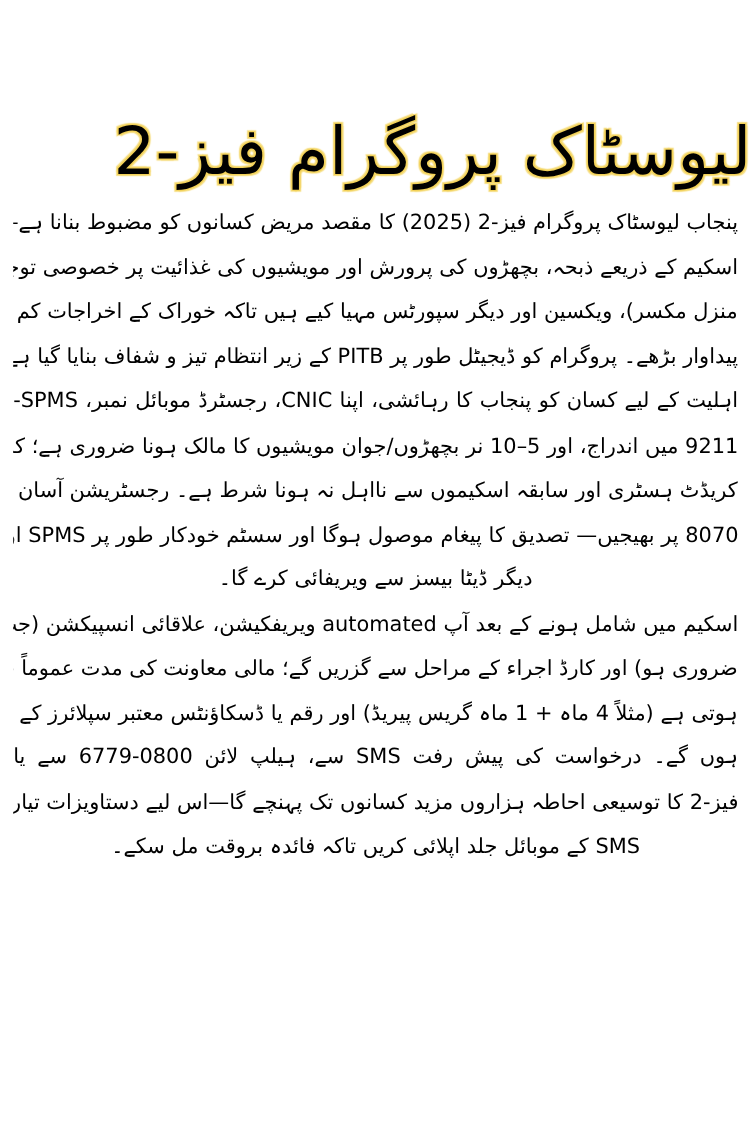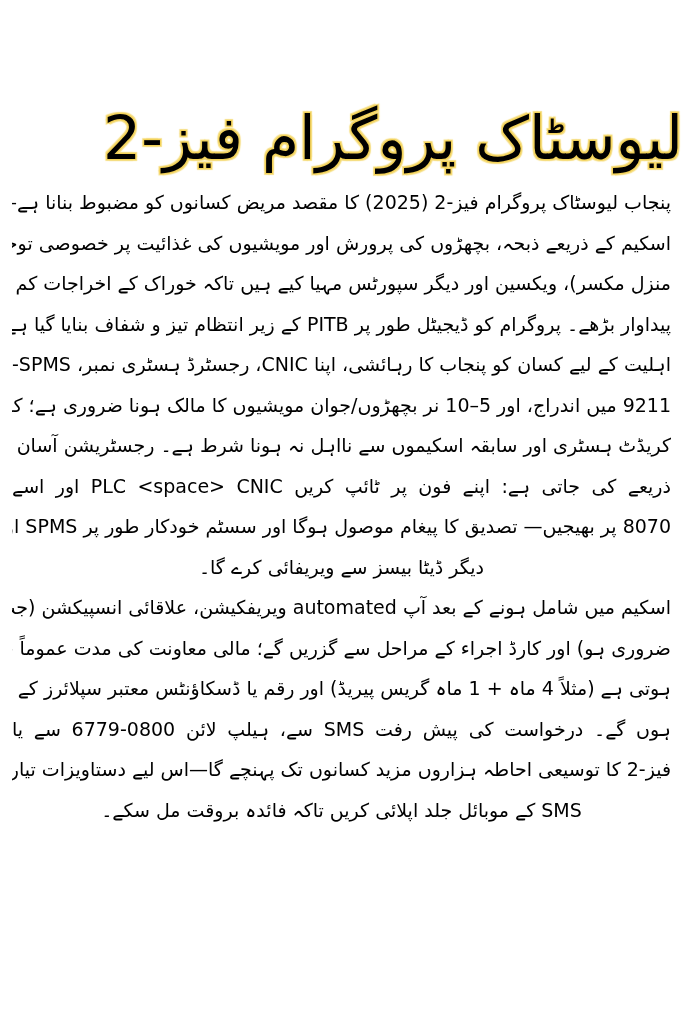--- a/index.html
+++ b/index.html
@@ -63,24 +63,23 @@
 <h1 class="title">لیوسٹاک پروگرام فیز-2</h1>
 
 <div class="content">
   <div>
     <span class="line justify">پنجاب لیوسٹاک پروگرام فیز-2 (2025) کا مقصد مریض کسانوں کو مضبوط بنانا ہے—اس</span>
     <span class="line justify">اسکیم کے ذریعے ذبحہ، بچھڑوں کی پرورش اور مویشیوں کی غذائیت پر خصوصی توجہ دی جا رہی</span>
     <span class="line justify">منزل مکسر)، ویکسین اور دیگر سپورٹس مہیا کیے ہیں تاکہ خوراک کے اخراجات کم ہوں اور</span>
     <span class="line justify">پیداوار بڑھے۔ پروگرام کو ڈیجیٹل طور پر PITB کے زیر انتظام تیز و شفاف بنایا گیا ہے،</span>
   </div>
   <div>
-    <span class="line justify">اہلیت کے لیے کسان کو پنجاب کا رہائشی، اپنا CNIC، رجسٹرڈ ہسٹری نمبر، SPMS-</span>
+    <span class="line justify">اہلیت کے لیے کسان کو پنجاب کا رہائشی، اپنا CNIC، رجسٹرڈ موبائل نمبر، SPMS-</span>
     <span class="line justify">9211 میں اندراج، اور 5–10 نر بچھڑوں/جوان مویشیوں کا مالک ہونا ضروری ہے؛ کلین</span>
     <span class="line justify">کریڈٹ ہسٹری اور سابقہ اسکیموں سے نااہل نہ ہونا شرط ہے۔ رجسٹریشن آسان SMS کے</span>
-    <span class="line justify">ذریعے کی جاتی ہے: اپنے فون پر ٹائپ کریں PLC &lt;space&gt; CNIC اور اسے</span>
     <span class="line justify">8070 پر بھیجیں— تصدیق کا پیغام موصول ہوگا اور سسٹم خودکار طور پر SPMS اور</span>
     <span class="line">دیگر ڈیٹا بیسز سے ویریفائی کرے گا۔</span>
   </div>
   <div>
     <span class="line justify">اسکیم میں شامل ہونے کے بعد آپ automated ویریفکیشن، علاقائی انسپیکشن (جب</span>
     <span class="line justify">ضروری ہو) اور کارڈ اجراء کے مراحل سے گزریں گے؛ مالی معاونت کی مدت عموماً چند ماہ کی</span>
     <span class="line justify">ہوتی ہے (مثلاً 4 ماہ + 1 ماہ گریس پیریڈ) اور رقم یا ڈسکاؤنٹس معتبر سپلائرز کے ذریعے دستیاب</span>
     <span class="line justify">ہوں گے۔ درخواست کی پیش رفت SMS سے، ہیلپ لائن 0800-6779 سے یا</span>
   </div>
   <div>

